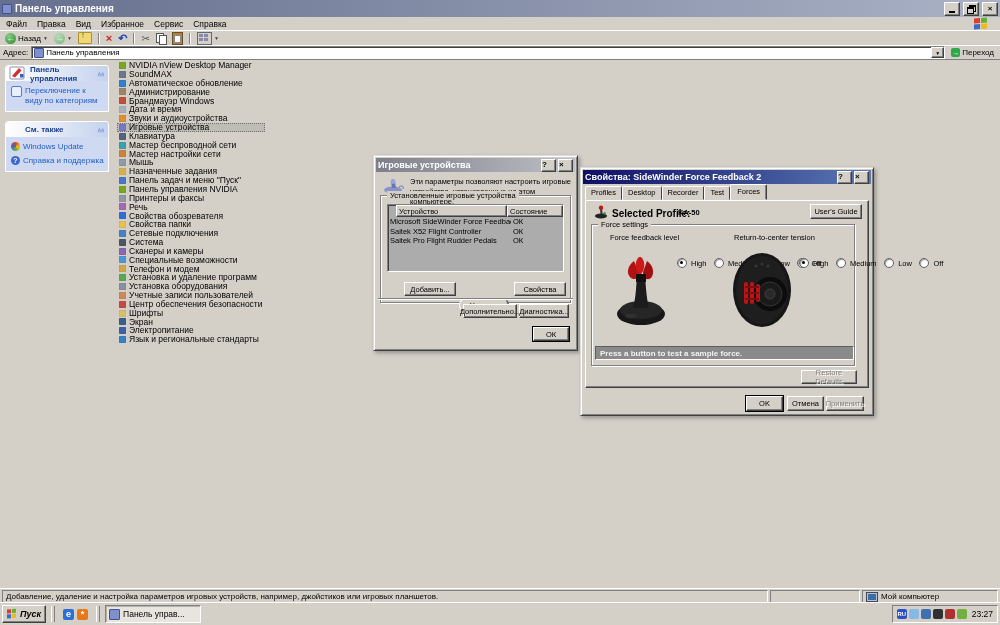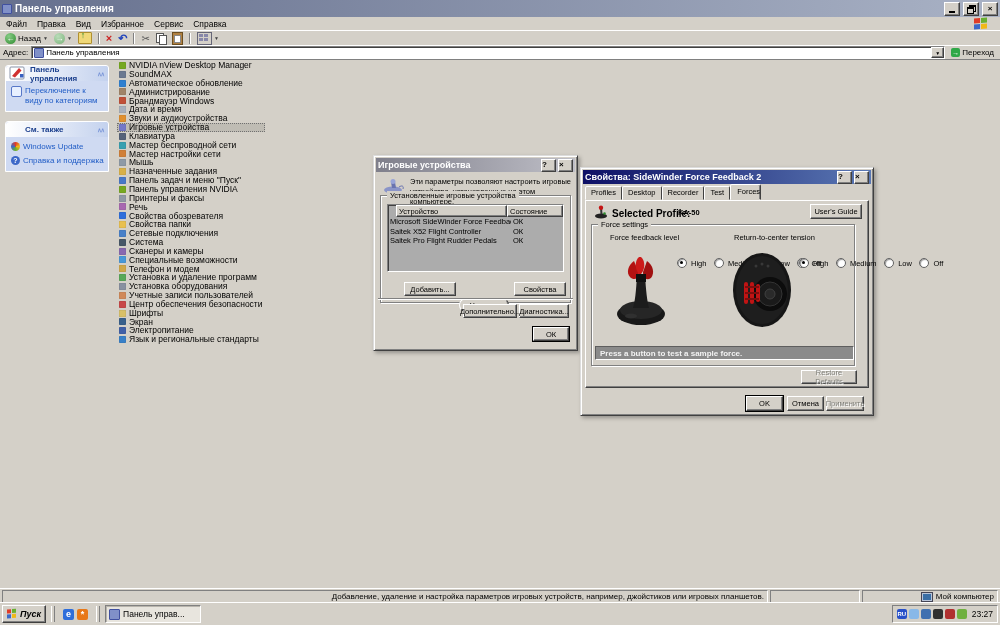--- a/index.html
+++ b/index.html
@@ -47,21 +47,21 @@
   .ico-views span{background:#88A;}
   .addressbar{height:13px;display:flex;align-items:center;gap:3px;padding:0 3px;font-size:8px;border-bottom:1px solid #808080;}
   .addr-combo{flex:1;height:11px;display:flex;align-items:center;gap:2px;background:#fff;
     border:1px solid;border-color:#808080 #fff #fff #808080;box-shadow:inset 1px 1px 0 #404040;padding-left:2px;}
   .addr-ico{width:8px;height:8px;background:#8090C8;border:1px solid #4050A0;border-radius:1px;flex:none;}
   .combo-drop{margin-left:auto;width:11px;height:9px;font-size:5px;display:flex;align-items:center;justify-content:center;}
   .go-btn{display:flex;align-items:center;gap:2px;padding:0 3px;height:12px;cursor:pointer;}
   .go-ico{width:9px;height:9px;background:#2FA848;border-radius:2px;color:#fff;font-size:7px;line-height:9px;text-align:center;font-weight:bold;}
   .content{flex:1;position:relative;background:#D4D0C8;}
   .statusbar{height:13px;display:flex;gap:2px;padding:1px 2px 0 2px;font-size:8px;align-items:stretch;border-top:1px solid #fff;}
-  .sb-panel{border:1px solid;border-color:#808080 #fff #fff #808080;display:flex;align-items:center;padding:0 3px;white-space:nowrap;overflow:hidden;justify-content:flex-end;}
+  .sb-panel{border:1px solid;border-color:#808080 #fff #fff #808080;display:flex;align-items:center;padding:0 3px;white-space:nowrap;overflow:hidden;}
   .sb-panel.grow{flex:1;}
   .sb-panel.mid{width:82px;}
   .sb-panel.right{width:128px;gap:3px;}
   .ico-computer{width:10px;height:8px;background:#B8C4D8;border:1px solid #445;position:relative;flex:none;}
   .ico-computer:before{content:"";position:absolute;inset:1px;background:#3A6EA5;}
   
   .sidebar{position:absolute;left:5px;top:5px;width:104px;}
   .sb-box{border:1px solid #fff;background:#CFDAF2;margin-bottom:9px;border-radius:3px 3px 0 0;}
   .sb-head{height:15px;background:linear-gradient(90deg,#FFFFFF,#C4D2EE);display:flex;align-items:center;
     padding:0 4px 0 24px;color:#1A3E8C;font-weight:bold;font-size:8px;position:relative;border-radius:3px 3px 0 0;}
@@ -108,21 +108,21 @@
   .gd-row .c.st{width:50px;padding-left:2px;}
   .gd-btnrow .btn{position:absolute;height:12px;}
   .gd-sep{position:absolute;left:2px;right:2px;top:125px;}
   .gd-ok{position:absolute;left:157px;top:154px;width:34px;height:12px;}
   
   .props-dialog{left:580px;top:167px;width:288px;height:243px;}
   .props-dialog .dlg-body{height:223px;}
   .tabs{position:absolute;left:2px;top:2px;display:flex;align-items:flex-end;height:13px;z-index:2;}
   .tab{border:1px solid;border-color:#fff #404040 transparent #fff;border-radius:2px 2px 0 0;background:#D4D0C8;
     font-size:7.5px;padding:1px 5px 2px 5px;cursor:pointer;position:relative;}
-  .tab.active{padding:2px 0 3px 6px;margin-top:-2px;z-index:3;box-shadow:inset -1px 0 0 #808080;}
+  .tab.active{padding:2px 6px 3px 6px;margin-top:-2px;z-index:3;box-shadow:inset -1px 0 0 #808080;}
   .tabpanel{position:absolute;left:2px;right:2px;top:15px;height:186px;background:#D4D0C8;
     border:1px solid;border-color:#fff #404040 #404040 #fff;box-shadow:inset -1px -1px 0 #808080;}
   .profile-ico{position:absolute;left:8px;top:4px;}
   .profile-lab{position:absolute;left:26px;top:7px;font-size:10px;font-weight:bold;}
   .profile-val{position:absolute;left:92px;top:7px;font-size:7.5px;font-weight:bold;}
   .ug-btn{position:absolute;right:6px;top:3px;width:50px;height:13px;}
   .fs-group{left:5px;top:23px;width:262px;height:140px;}
   .fs-col-lab{position:absolute;font-size:7.5px;top:8px;}
   .radios{position:absolute;display:flex;flex-direction:row;gap:7.5px;}
   .radio-row{display:flex;align-items:center;gap:4px;height:12px;cursor:pointer;}

